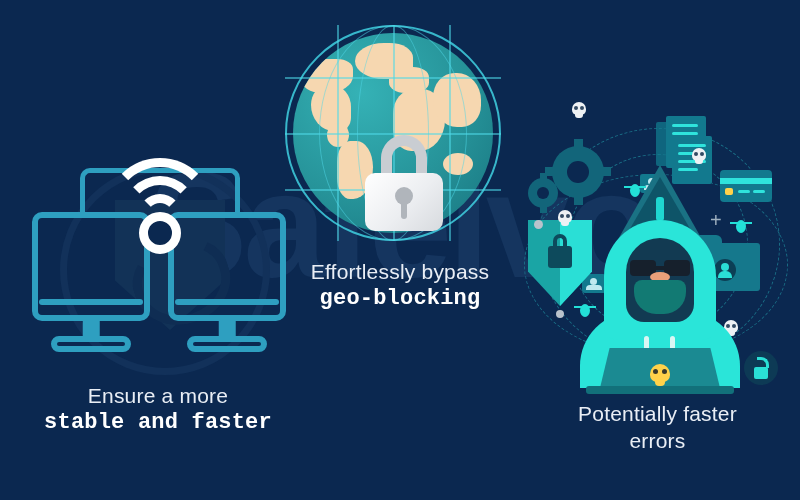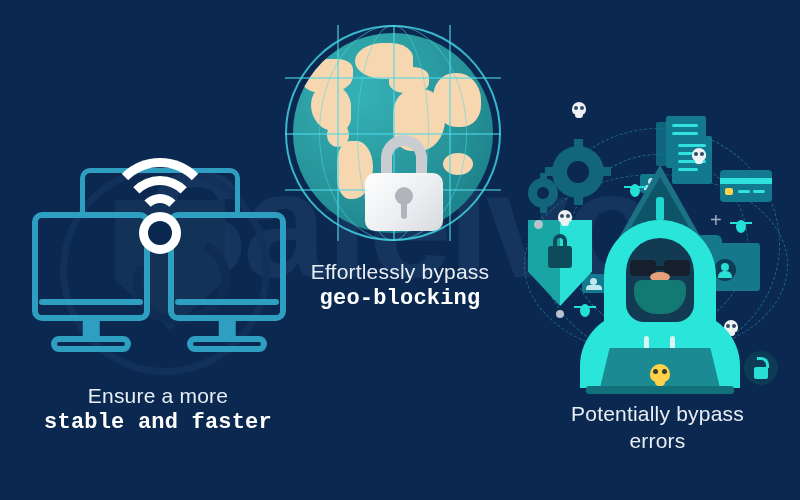--- a/index.html
+++ b/index.html
@@ -395,17 +395,17 @@
         <div class="lid"></div>
         <div id="lskull">
             <div class="jw"></div>
           </div>
         <div class="base"></div>
       </div>
     </div>
   </div>
 
   <div class="caption" id="cap-right">
-    <span class="l">Potentially bypass</span>
+    <span class="l">Potentially faster</span>
     <span class="l">errors</span>
   </div>
 
 </div>
 
 </body></html>

